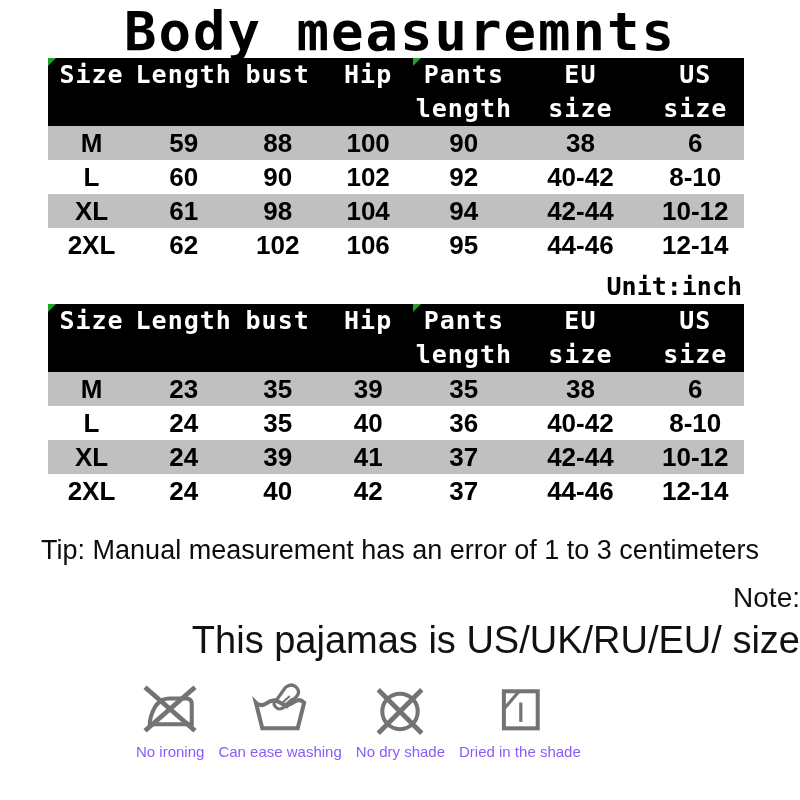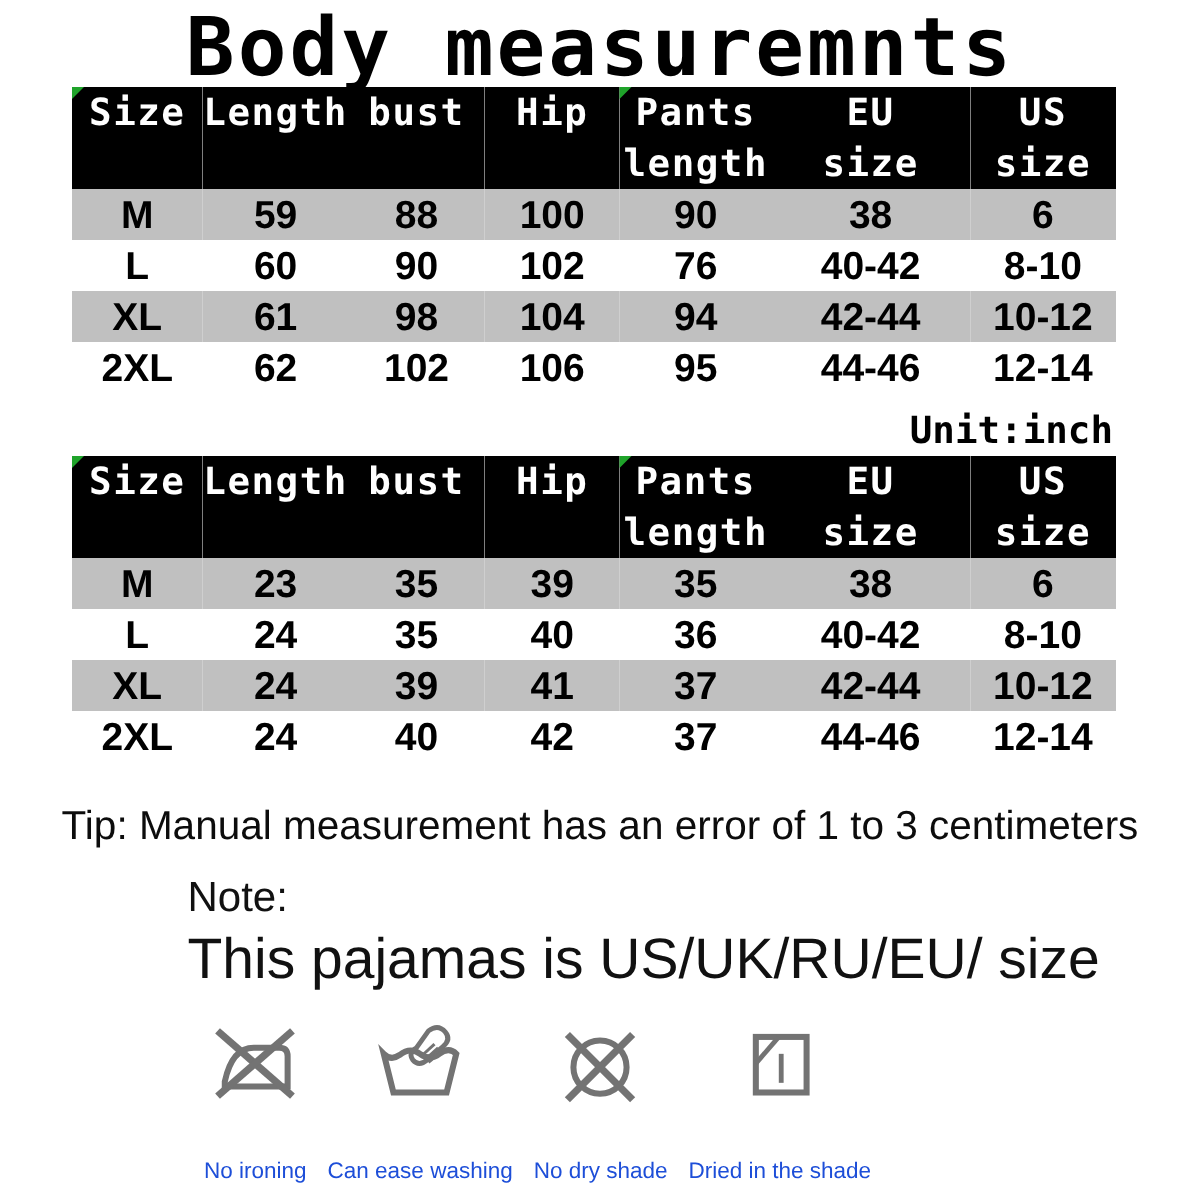--- a/index.html
+++ b/index.html
@@ -37,29 +37,29 @@
   table.size-table tbody tr:nth-child(odd) td{background:var(--alt-row-bg,#c0c0c0);}
   .cell-marker{
     position:absolute;top:0;left:0;width:0;height:0;
     border-top:8px solid var(--marker-green,#1fa32a);
     border-right:8px solid transparent;
   }
   .tip-line{
     margin-top:26px;text-align:center;
     font-size:27px;line-height:32px;color:#0c0c0c;
   }
-  .note-block{margin:16px 0 0 125px;}
+  .note-block{margin:16px 0 0 125px;text-align:right;}
   .note-heading{font-size:28px;line-height:32px;color:#111;}
   .note-body{margin-top:8px;font-size:38px;line-height:36px;color:#111;}
   .care-row{
     margin:22px 0 0 136px;display:flex;align-items:flex-end;gap:14px;
   }
   .care-item{display:flex;flex-direction:column;align-items:center;}
   .care-item svg{display:block;margin-bottom:5px;}
-  .care-label{font-size:15px;color:#1d4ed8;white-space:nowrap;margin-top:29px;}
+  .care-label{font-size:15px;color:#8b5cf6;white-space:nowrap;}
   .care-stroke{stroke:var(--icon-gray,#737373);fill:none;}
 </style>
 </head>
 <body>
 
 <div class="title">Body measuremnts</div>
 
 <div class="table-section sec-cm">
   <table class="size-table">
     <colgroup>
@@ -109,21 +109,21 @@
           <td>100</td>
           <td>90</td>
           <td>38</td>
           <td>6</td>
         </tr>
         <tr>
           <td>L</td>
           <td>60</td>
           <td>90</td>
           <td>102</td>
-          <td>76</td>
+          <td>92</td>
           <td>40-42</td>
           <td>8-10</td>
         </tr>
         <tr>
           <td>XL</td>
           <td>61</td>
           <td>98</td>
           <td>104</td>
           <td>94</td>
           <td>42-44</td>

